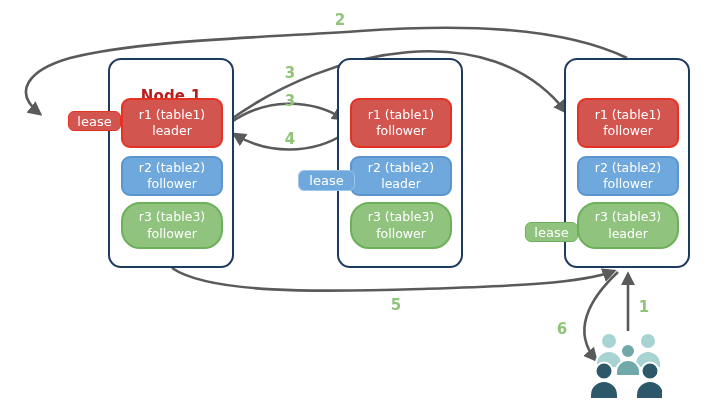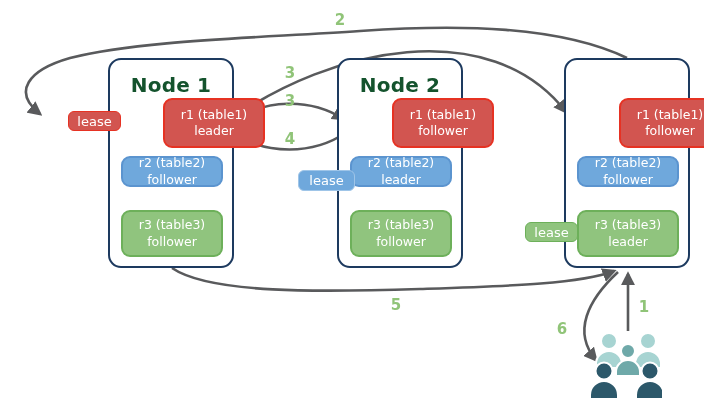--- a/index.html
+++ b/index.html
@@ -11,33 +11,33 @@
   }
   .node {
     position: absolute; width: 126px; height: 210px; top: 58px;
     background: #fff; border: 2px solid var(--node-border);
     border-radius: 13px; z-index: 2;
   }
   .node-1 { left: 108px; }
   .node-2 { left: 337px; }
   .node-3 { left: 564px; }
   .node-title {
-    text-align: center; font-weight: bold; font-size: 20px; color: #14532d;
-    margin-top: 13px; letter-spacing: .2px;
+    text-align: center; font-weight: bold; font-size: 15px; color: #b91c1c;
+    margin-top: 27px; letter-spacing: .2px;
   }
   .replica {
     position: absolute; left: 11px; width: 102px; border-radius: 9px;
     border: 2px solid; color: #fff; font-size: 12.5px; line-height: 1.3;
     display: flex; flex-direction: column; align-items: center; justify-content: center;
     text-align: center;
   }
   .replica.row1 { top: 38px;  height: 50px; }
-  .replica.row2 { top: 96px;  height: 31px; }
-  .replica.row3 { top: 150px; height: 47px; }
-  .replica.red   { background: var(--red-fill);   border-color: var(--red-stroke); margin-left: 42px; }
+  .replica.row2 { top: 96px;  height: 40px; }
+  .replica.row3 { top: 142px; height: 47px; border-radius: 19px; }
+  .replica.red   { background: var(--red-fill);   border-color: var(--red-stroke); }
   .replica.blue  { background: var(--blue-fill);  border-color: var(--blue-stroke); }
   .replica.green { background: var(--green-fill); border-color: var(--green-stroke); }
   .lease {
     position: absolute; border-radius: 6px; border: 1.5px solid; color: #fff;
     font-size: 13px; display: flex; align-items: center; justify-content: center;
     z-index: 3;
     margin-left: 20px;
   }
   .lease.red   { left: 48px;  top: 111px; width: 53px; height: 20px;
                  background: var(--red-fill);   border-color: var(--red-stroke); }
@@ -81,21 +81,20 @@
     <span>r2 (table2)</span>
     <span>follower</span>
   </div>
   <div class="replica green row3">
     <span>r3 (table3)</span>
     <span>follower</span>
   </div>
 </div>
 
 <div class="node node-2">
-  <div class="node-title">Node 2</div>
   <div class="replica red row1">
     <span>r1 (table1)</span>
     <span>follower</span>
   </div>
   <div class="replica blue row2">
     <span>r2 (table2)</span>
     <span>leader</span>
   </div>
   <div class="replica green row3">
     <span>r3 (table3)</span>

